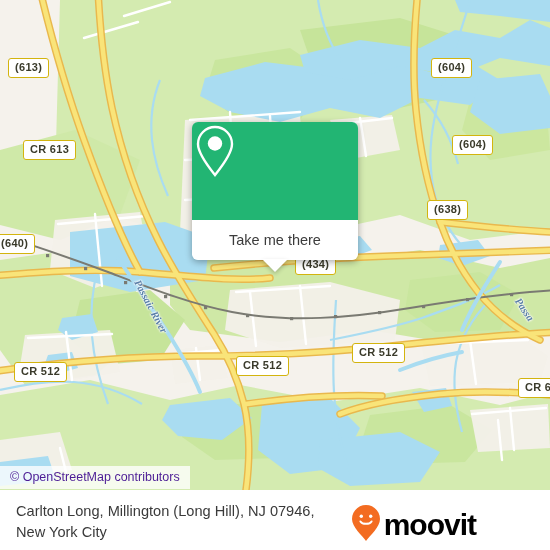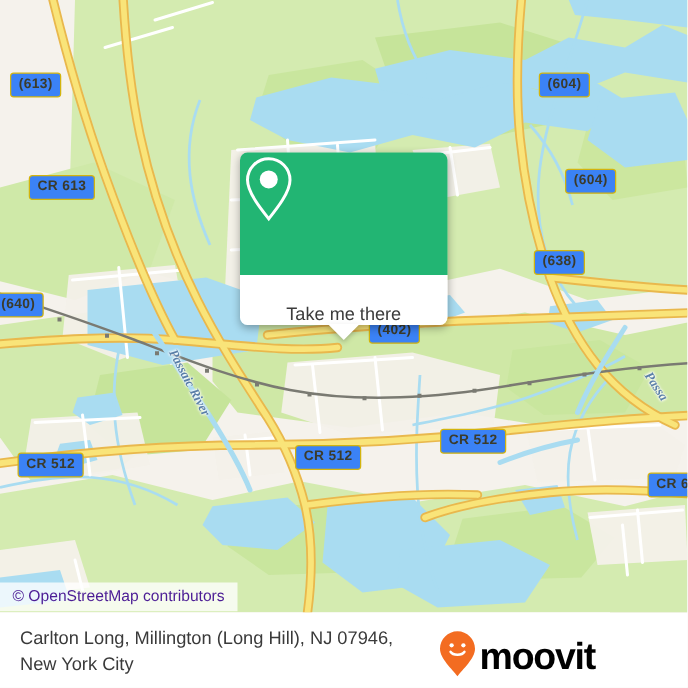--- a/index.html
+++ b/index.html
@@ -16,21 +16,21 @@
     position: absolute; left: 0; top: 0;
     width: 550px; height: 490px;
     background: #f2efe9;
     overflow: hidden;
   }
   #map svg { position: absolute; left: 0; top: 0; display: block; }
 
   
   .shield {
     position: absolute;
-    background: #3b82f6;
+    background: #ffffff;
     border: 1.5px solid #d3b40e;
     border-radius: 3px;
     color: #3b3b2b;
     font-size: 11px;
     font-weight: 700;
     letter-spacing: .3px;
     line-height: 1;
     padding: 3px 6px 4px 6px;
     white-space: nowrap;
     font-family: "Liberation Sans", sans-serif;
@@ -60,21 +60,21 @@
   #popup-top {
     background: #22b573;
     height: 98px;
     border-radius: 6px 6px 0 0;
     display: flex; align-items: center; justify-content: center;
   }
   #popup-bottom {
     background: #ffffff;
     height: 40px;
     border-radius: 0 0 6px 6px;
-    display: flex; align-items: flex-end; justify-content: center;
+    display: flex; align-items: center; justify-content: center;
   }
   #popup-bottom span {
     color: #3c3c3c;
     font-size: 14.5px;
     font-family: "Liberation Sans", sans-serif;
   }
   #popup-tail {
     position: absolute;
     left: 50%; bottom: -12px;
     margin-left: -13px;
@@ -276,21 +276,21 @@
 
     <div class="river-label" style="left:142px; top:278px; transform:rotate(62deg); transform-origin: left top;">Passaic River</div>
     <div class="river-label" style="left:522px; top:296px; transform:rotate(56deg); transform-origin: left top;">Passa</div>
 
     <div class="shield" style="left:8px; top:58px;">(613)</div>
     <div class="shield" style="left:23px; top:140px;">CR 613</div>
     <div class="shield" style="left:-6px; top:234px;">(640)</div>
     <div class="shield" style="left:14px; top:362px;">CR 512</div>
     <div class="shield" style="left:236px; top:356px;">CR 512</div>
     <div class="shield" style="left:352px; top:343px;">CR 512</div>
-    <div class="shield" style="left:295px; top:255px;">(402)</div>
+    <div class="shield" style="left:295px; top:255px;">(434)</div>
     <div class="shield" style="left:431px; top:58px;">(604)</div>
     <div class="shield" style="left:452px; top:135px;">(604)</div>
     <div class="shield" style="left:427px; top:200px;">(638)</div>
     <div class="shield" style="left:518px; top:378px;">CR 6</div>
 
     <div id="popup">
       <div id="popup-top">
         <span>
           <svg width="46" height="60" viewBox="0 0 46 60" fill="none">
             <path d="M23 5 C13.6 5 6 12.6 6 22 C6 32 17 45.5 23 53 C29 45.5 40 32 40 22 C40 12.6 32.4 5 23 5 Z" stroke="#ffffff" stroke-width="2.4" fill="none"></path>

